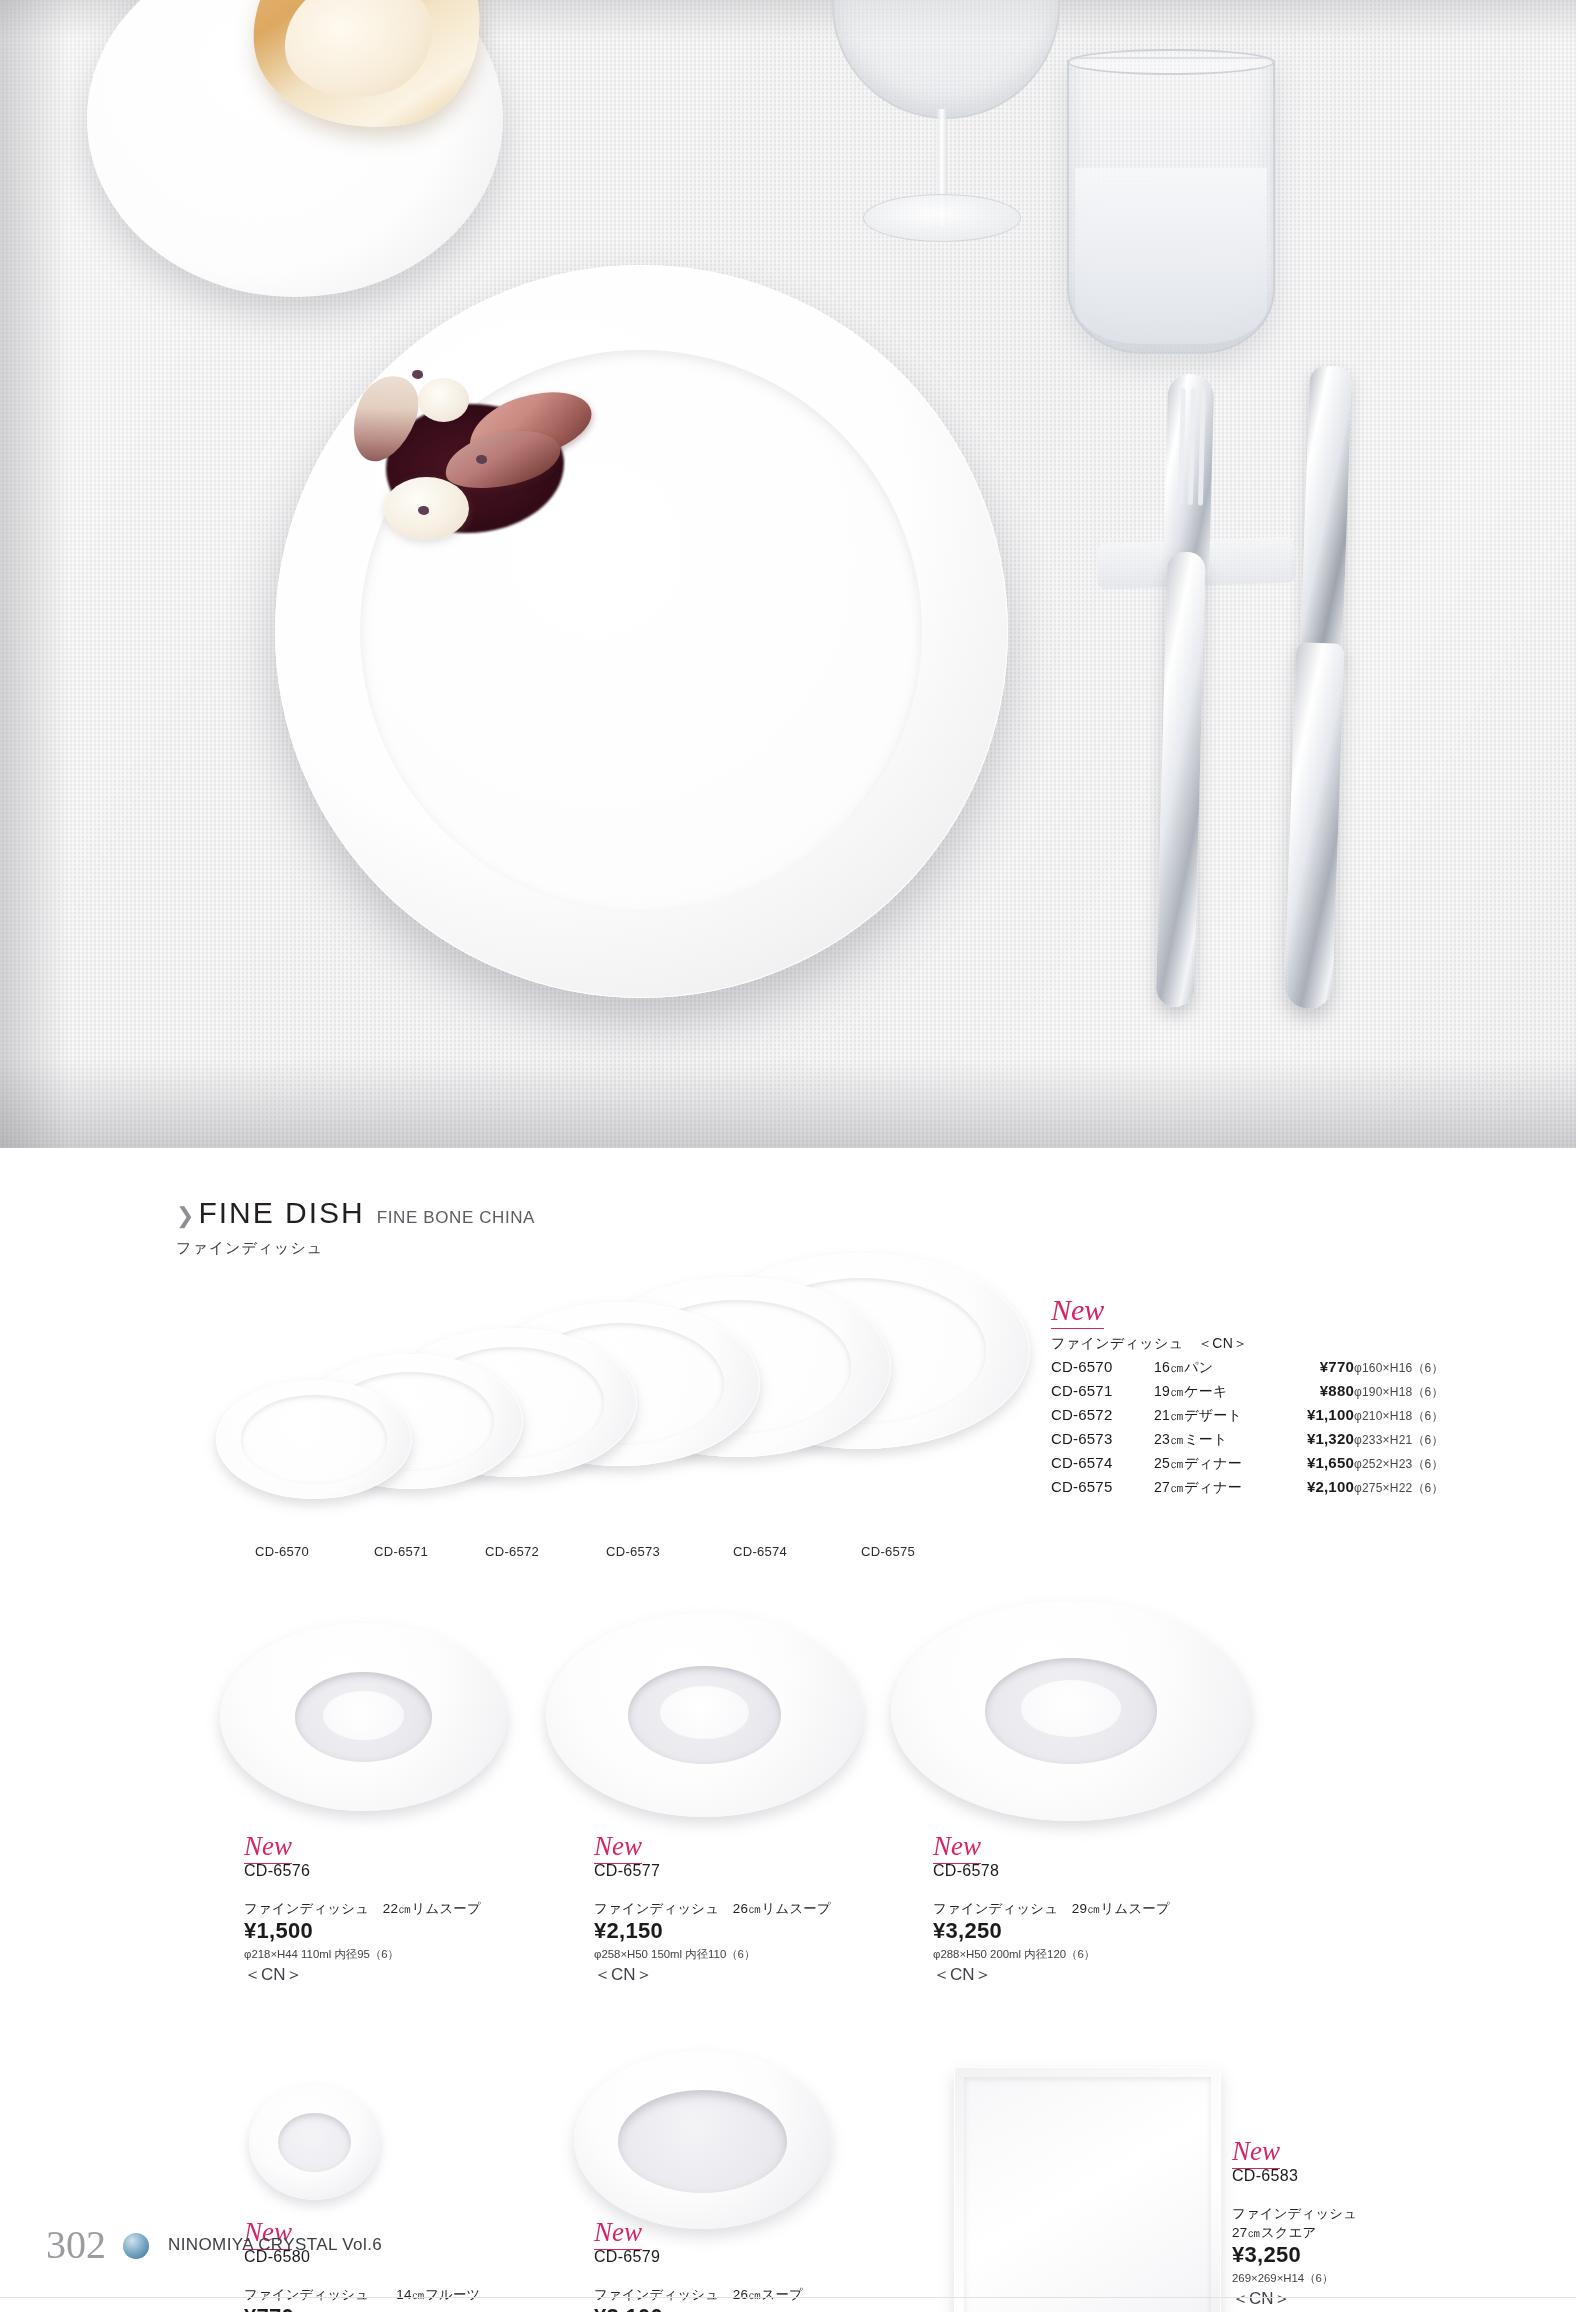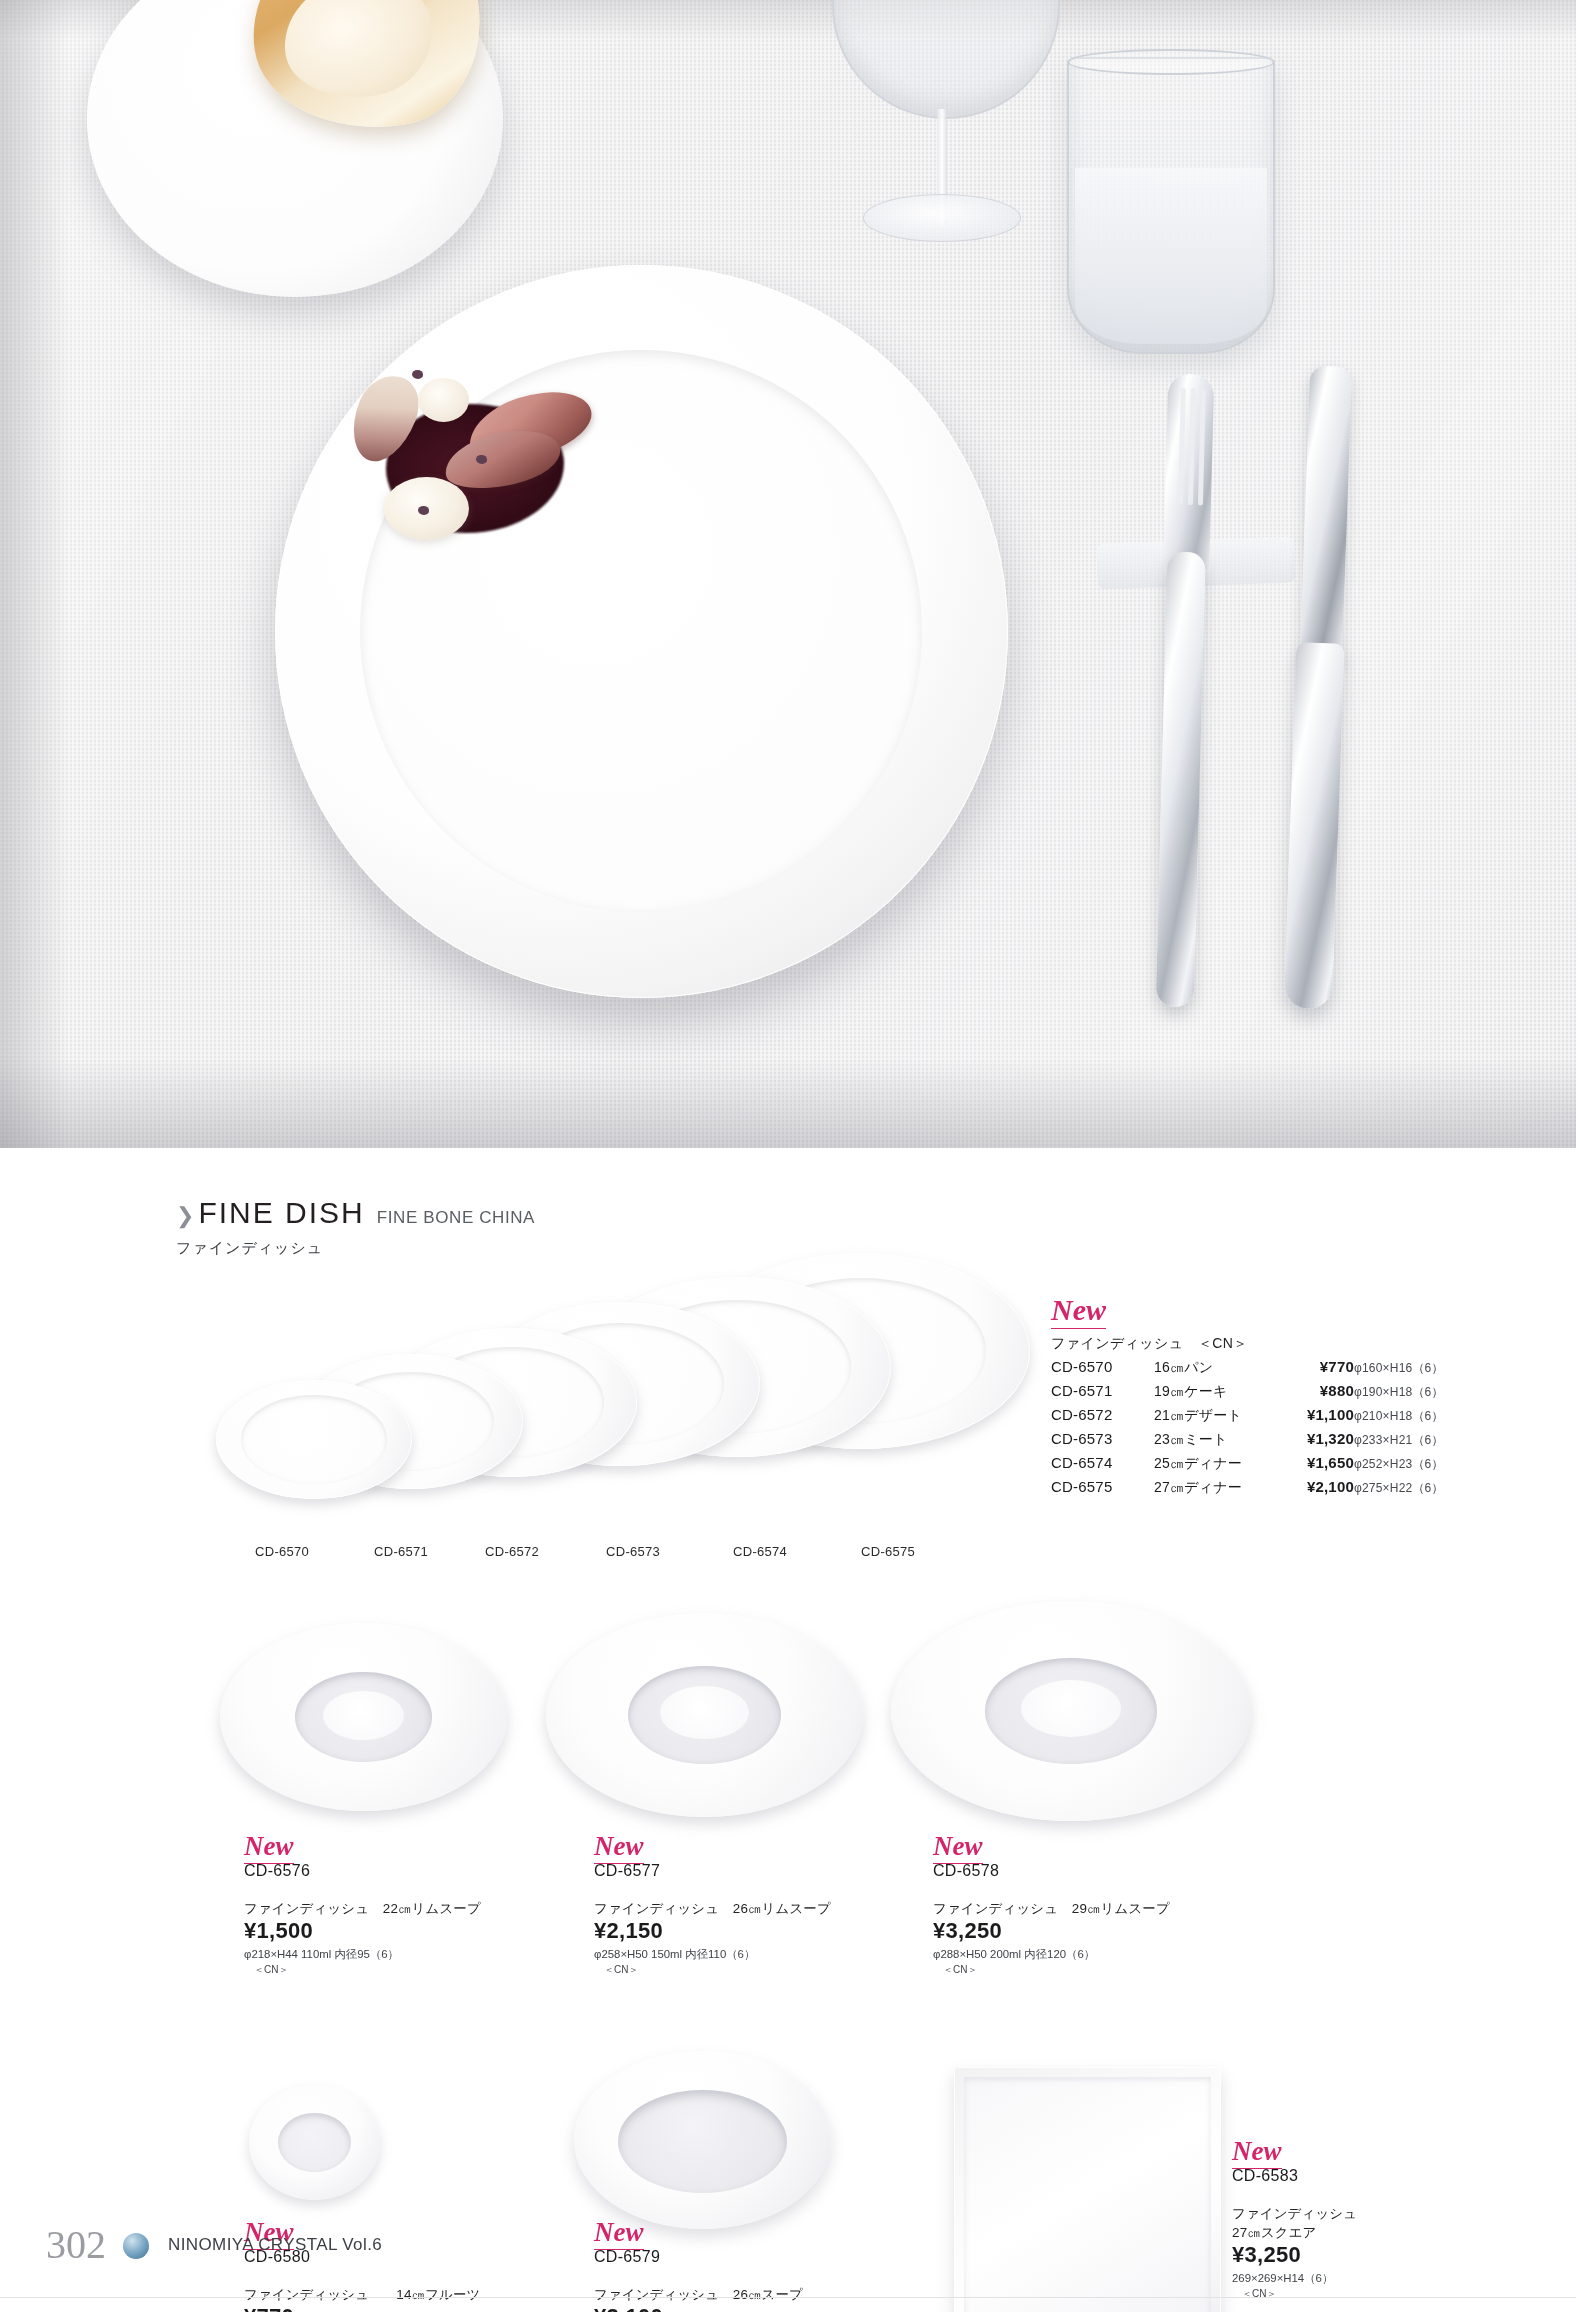--- a/index.html
+++ b/index.html
@@ -210,21 +210,21 @@
     background: radial-gradient(circle at 42% 36%, #ffffff 0%, #fdfdfd 80%, #f7f7f9 100%);
   }
   .stack-labels { position:absolute; left:188px; top:396px; width:822px; }
   .stack-labels span {
     position:absolute; font-size:13px; color:#2b2b2e; letter-spacing:0.3px;
   }
 
   .pricebox { position:absolute; left:1051px; top:147px; width:465px; }
   .newmark {
     font-family:"Liberation Serif", serif; font-style:italic;
-    color:#d4256b; font-size:30px; line-height:1;font-weight:bold;
+    color:#d4256b; font-size:30px; line-height:1;
   }
   .newmark .u { border-bottom:1.5px solid #d4256b; padding-bottom:2px; }
   .pricebox .subttl { font-size:14px; color:#232326; margin-top:10px; letter-spacing:0.4px; }
   .prow { display:flex; align-items:baseline; margin-top:5px; font-size:15px; color:#1b1b1e; letter-spacing:0.2px; }
   .prow .code { width:103px; }
   .prow .nm { width:127px; font-size:14px; }
   .prow .pr { width:73px; text-align:right; font-weight:700; }
   .prow .dim { font-size:12px; color:#45484d; }
   .soup-plate {
     position:absolute; border-radius:50%;
@@ -241,21 +241,21 @@
     position:absolute; left:36%; top:36%; width:28%; height:26%;
     border-radius:50%;
     background: radial-gradient(circle at 45% 40%, #ffffff 0%, #f7f7fa 100%);
   }
 
   .itm { position:absolute; }
   .itm .code2 { font-size:16px; color:#1b1b1e; letter-spacing:0.3px; margin-top:2px; }
   .itm .desc { font-size:13.4px; color:#232326; margin-top:20px; letter-spacing:0.2px; }
   .itm .price2 { font-size:22px; font-weight:700; color:#1b1b1e; letter-spacing:0.3px; }
   .itm .dim2 { font-size:11.4px; color:#3f4247; margin-top:3px; }
-  .itm .cn { font-size:10px; color:#3f4247; margin-top:1px;margin-left:10px; }
+  .itm .cn { font-size:17px; color:#3f4247; margin-top:1px; }
   .itm .newmark { font-size:27px; }
 
   
   .square-plate {
     position:absolute; left:954px; top:919px; width:267px; height:287px;
     background: linear-gradient(150deg, #f2f2f3 0%, #fbfbfc 35%, #ffffff 60%, #eeeef1 100%);
     box-shadow: 0 8px 16px rgba(160,160,172,.32), inset 0 0 0 1px rgba(255,255,255,.9);
     border-radius: 4px;
   }
   .square-plate .inner {

